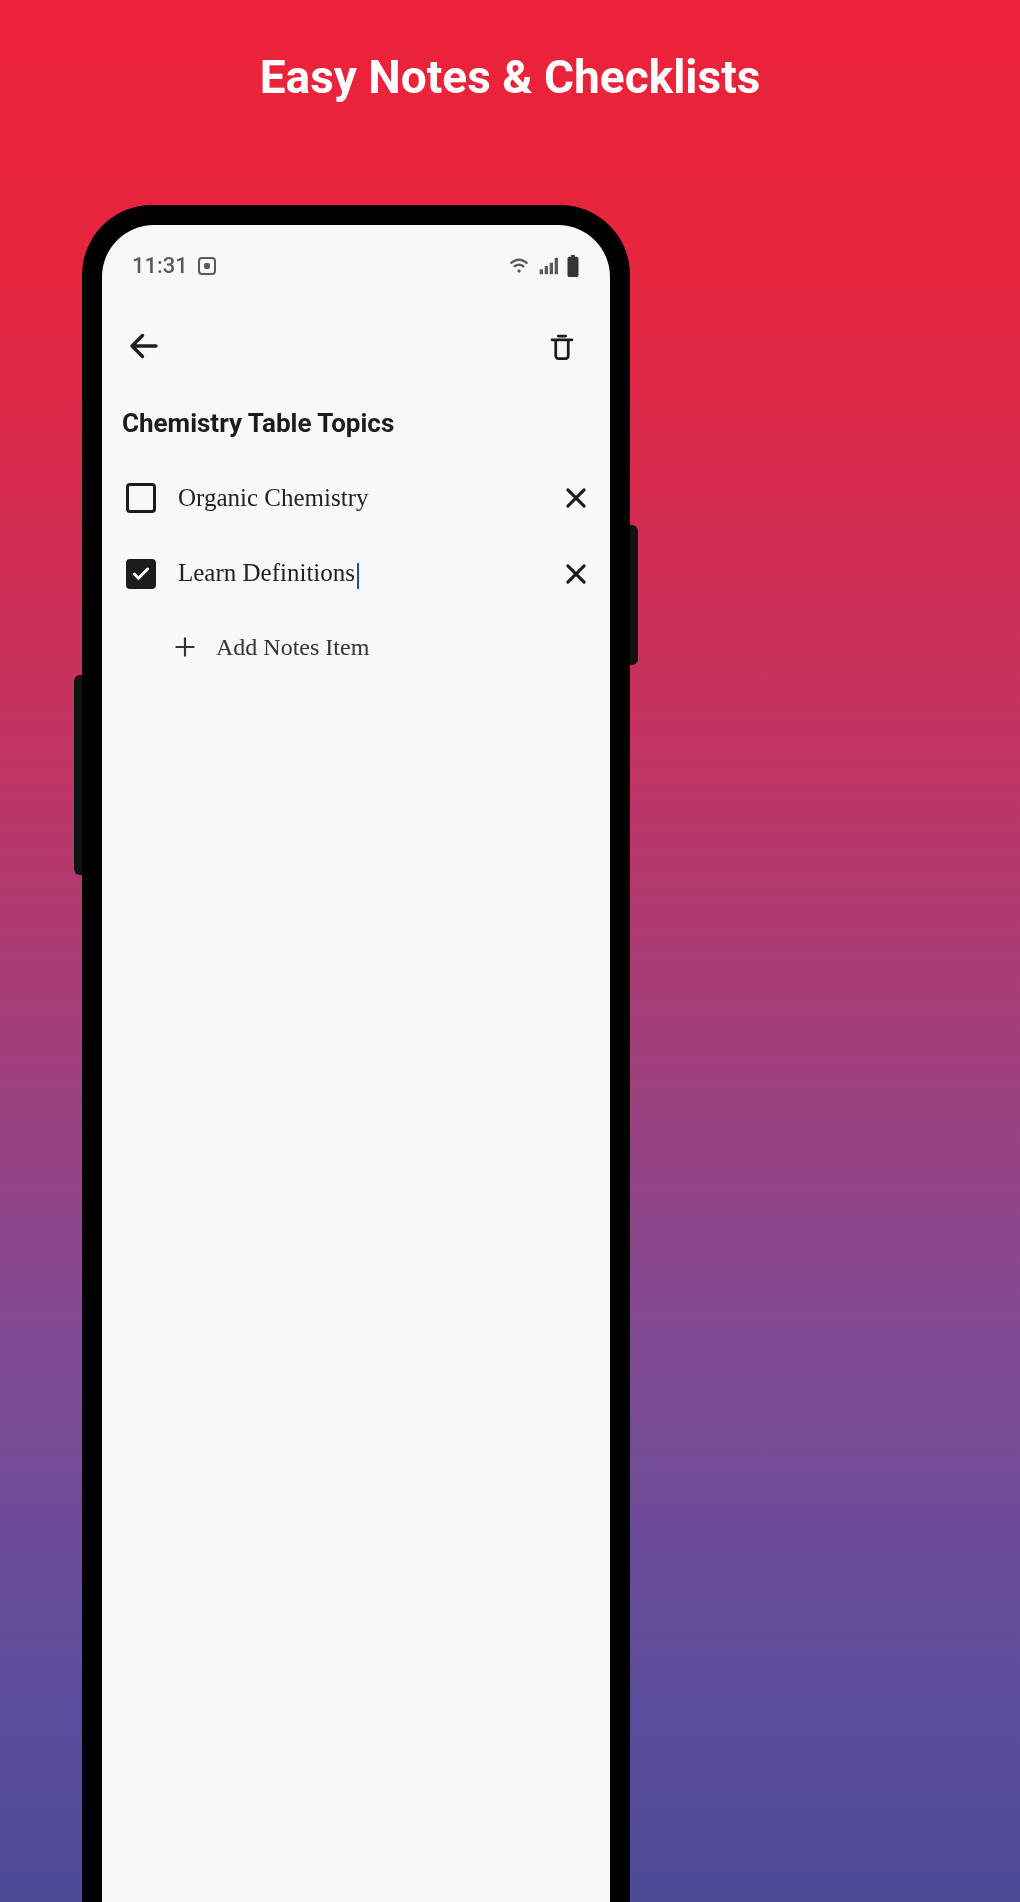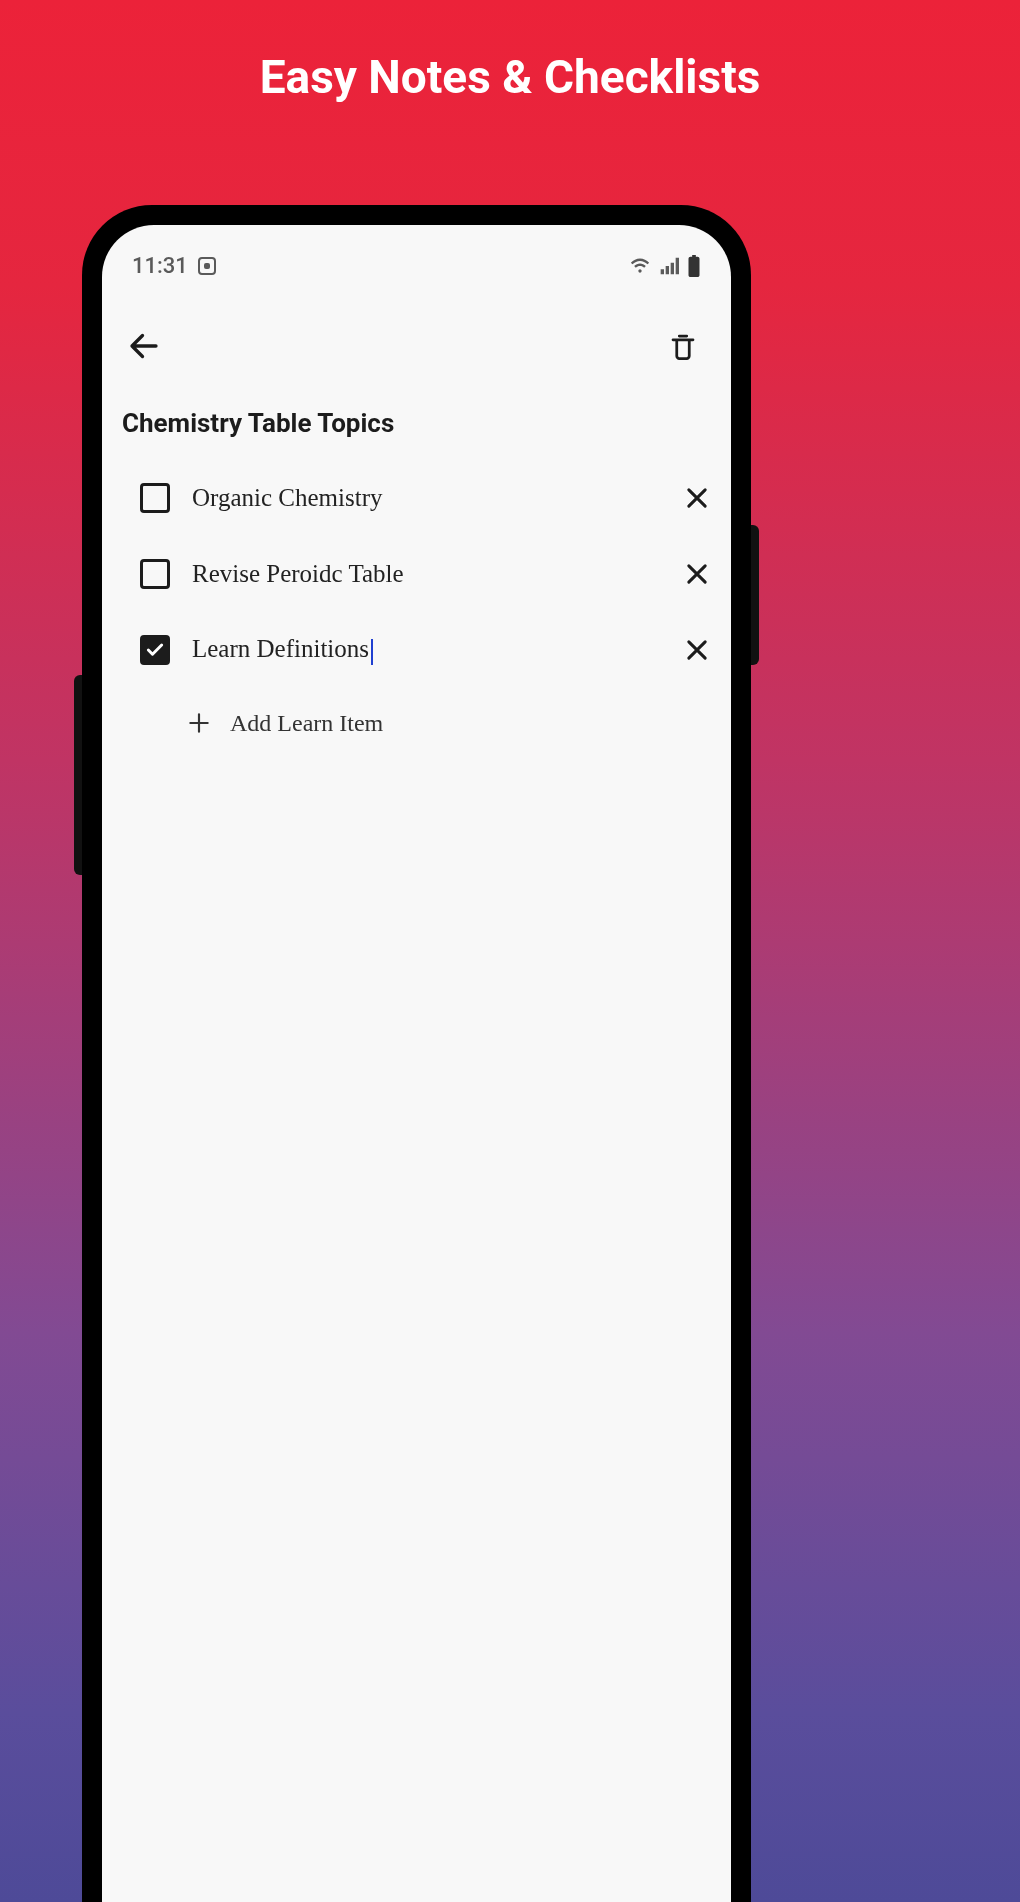--- a/index.html
+++ b/index.html
@@ -15,21 +15,21 @@
     text-align: center;
     color: #ffffff;
     font-size: 46px;
     font-weight: 700;
     padding-top: 50px;
   }
   .phone-frame {
     position: absolute;
     top: 205px;
     left: 82px;
-    width: 669px;
+    width: 548px;
     height: 1697px;
     background: #000000;
     border-radius: 70px 70px 0 0;
     padding: 20px 20px 0 20px;
   }
   .side-button-right {
     position: absolute;
     right: -8px;
     top: 320px;
     width: 8px;
@@ -79,21 +79,21 @@
     align-items: center;
     padding: 34px 24px 20px 18px;
   }
   .icon-btn { width: 48px; height: 48px; display:flex; align-items:center; justify-content:center; cursor:pointer; }
   .note-title {
     padding: 18px 20px 18px 20px;
     font-size: 26px;
     font-weight: 700;
     color: #1c1c1c;
   }
-  .checklist { padding: 4px 14px 0 18px; margin-left: 14px; }
+  .checklist { padding: 4px 14px 0 18px; }
   .check-item {
     display: flex;
     align-items: center;
     padding: 18px 0;
     gap: 22px;
   }
   .checkbox {
     width: 30px; height: 30px;
     border: 3px solid #1c1c1c;
     border-radius: 4px;
@@ -197,29 +197,20 @@
       <div class="check-item">
         <div class="checkbox"></div>
         <div class="item-text">Organic Chemistry</div>
         <div class="remove-x">
           <svg width="28" height="28" viewBox="0 0 24 24">
               <path stroke="#1c1c1c" stroke-width="2.6" stroke-linecap="round" d="M5 5l14 14M19 5L5 19"></path>
             </svg>
         </div>
       </div>
 
-      <div class="check-item">
-        <div class="checkbox"></div>
-        <div class="item-text">Revise Peroidc Table</div>
-        <div class="remove-x">
-          <svg width="28" height="28" viewBox="0 0 24 24">
-              <path stroke="#1c1c1c" stroke-width="2.6" stroke-linecap="round" d="M5 5l14 14M19 5L5 19"></path>
-            </svg>
-        </div>
-      </div>
 
       <div class="check-item">
         <div class="checkbox checked">
           <svg width="20" height="20" viewBox="0 0 24 24">
               <path fill="none" stroke="#fff" stroke-width="3.5" stroke-linecap="round" stroke-linejoin="round" d="M4 12l5 5L20 6"></path>
             </svg>
         </div>
         <div class="item-text">
           <span>Learn Definitions</span><span class="cursor-bar"></span>
         </div>
@@ -229,21 +220,21 @@
             </svg>
         </div>
       </div>
 
       <div class="add-item-row">
         <span class="plus">
           <svg width="26" height="26" viewBox="0 0 24 24">
               <path stroke="#333" stroke-width="2" stroke-linecap="round" d="M12 4v16M4 12h16"></path>
             </svg>
         </span>
-        <span class="add-item-text">Add Learn Item</span>
+        <span class="add-item-text">Add Notes Item</span>
       </div>
 
     </div>
 
     <div class="spacer"></div>
 
 
   </div>
 </div>
 

